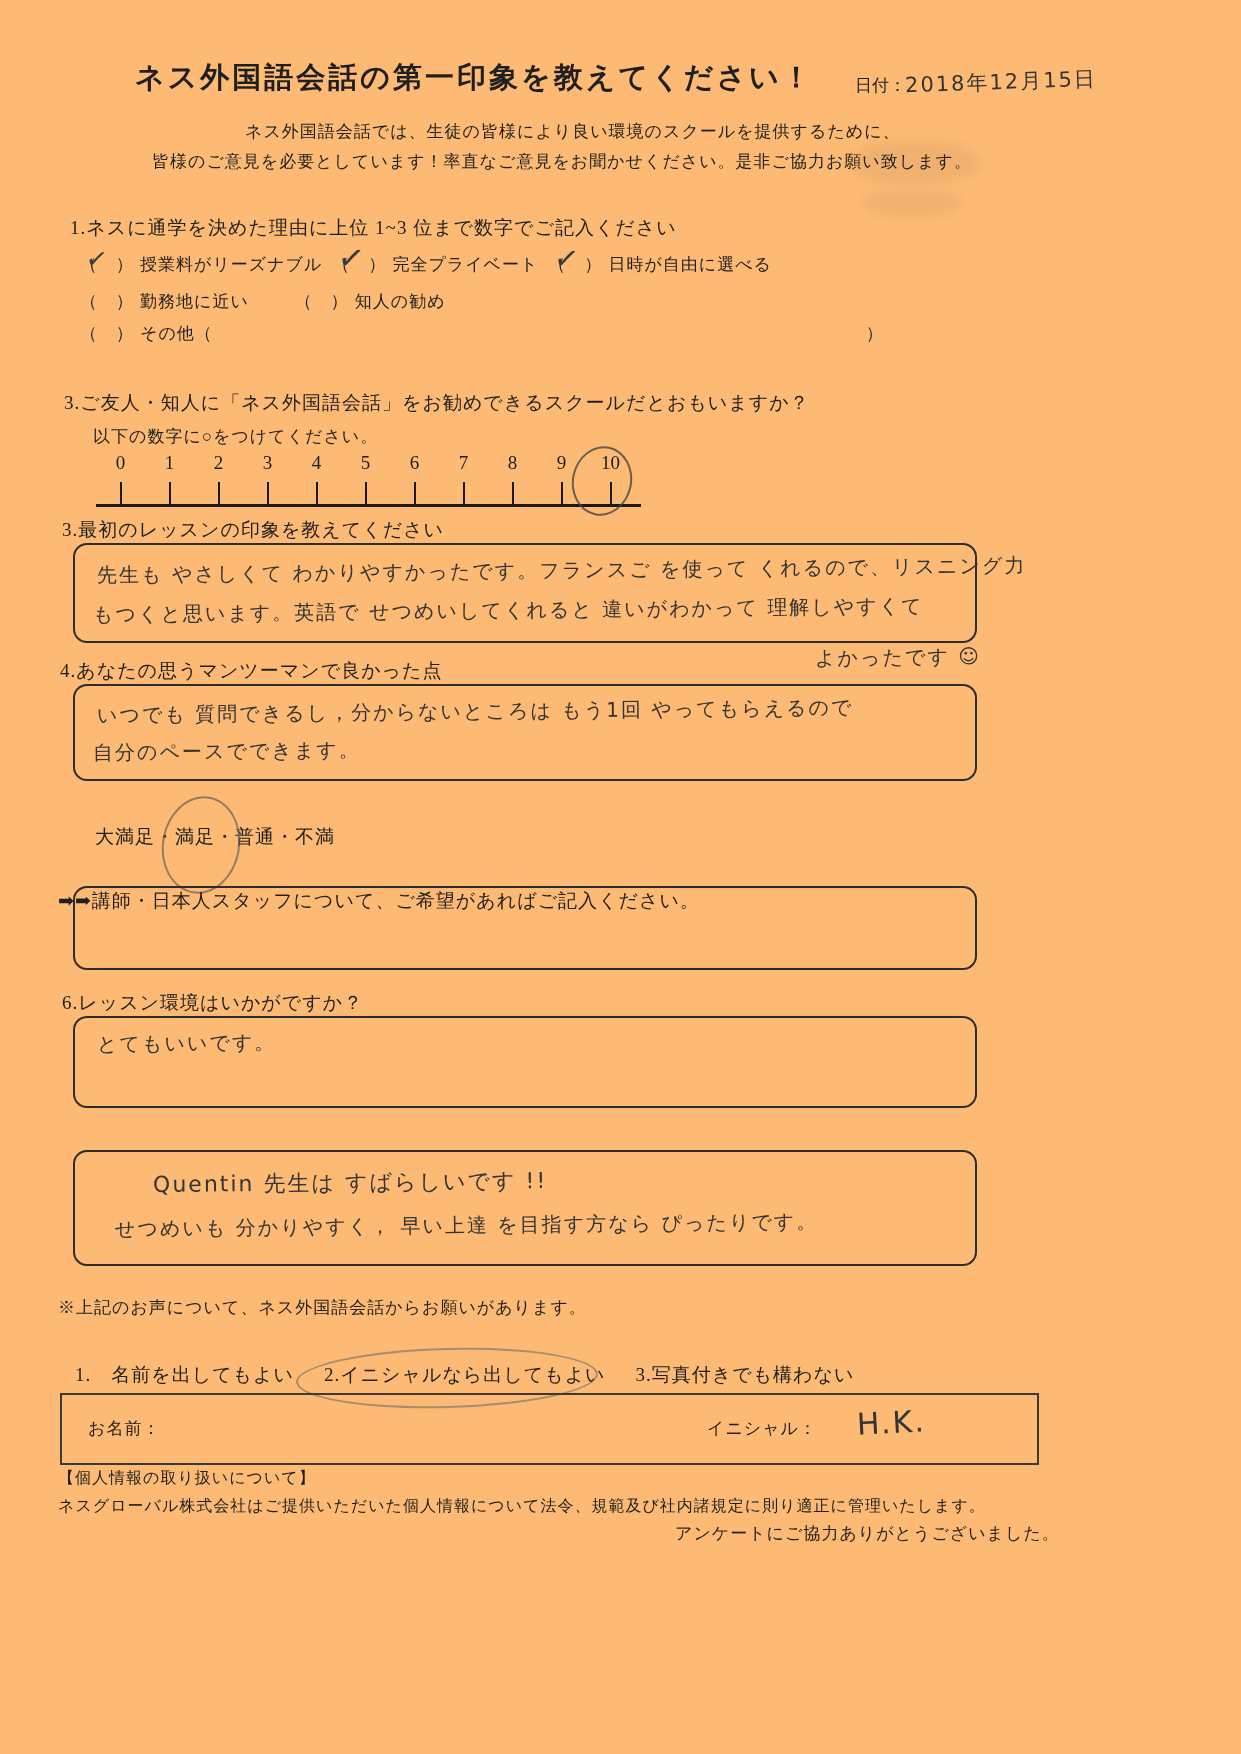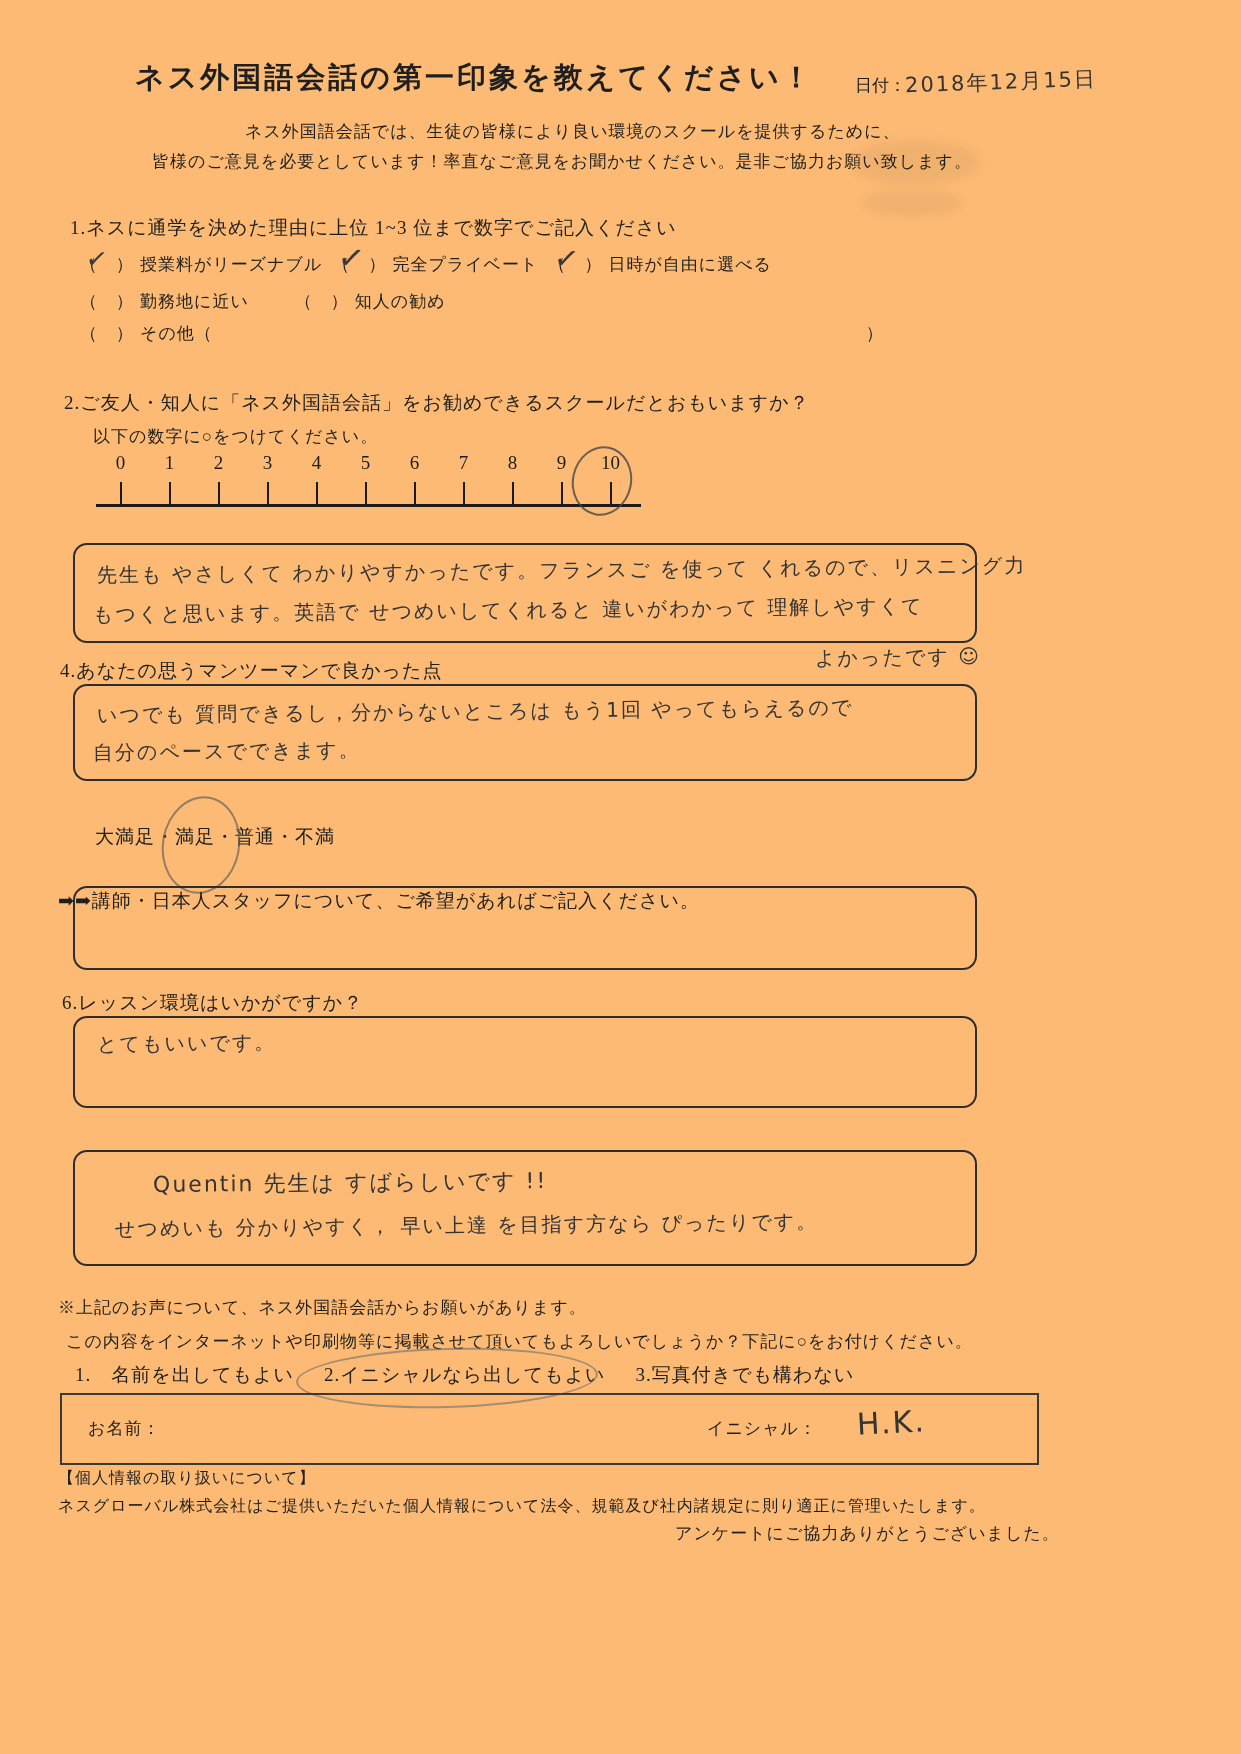--- a/index.html
+++ b/index.html
@@ -87,21 +87,21 @@
   </div>
   <div class="abs opt print" style="left:80px;top:290px;display:flex;gap:46px;">
     <span><span class="paren-pair"><span>（　）</span></span><span>勤務地に近い</span></span>
     <span><span class="paren-pair"><span>（　）</span></span><span>知人の勧め</span></span>
   </div>
   <div class="abs opt print" style="left:80px;top:322px;">
     <span class="paren-pair"><span>（　）</span></span><span>その他（</span>
   </div>
   <div class="abs opt print" style="left:866px;top:322px;">）</div>
 
-  <div class="abs qlabel print" style="left:64px;top:390px;">2.ご友人・知人に「ネス外国語会話」をお勧めできるスクールだとおもいますか？</div>
+  <div class="abs qlabel print" style="left:64px;top:390px;">3.ご友人・知人に「ネス外国語会話」をお勧めできるスクールだとおもいますか？</div>
   <div class="abs opt print" style="left:93px;top:425px;">以下の数字に○をつけてください。</div>
 
   <div class="scale-wrap">
     <div class="scale-row">
       <span class="scale-cell">0</span>
       <span class="scale-cell">1</span>
       <span class="scale-cell">2</span>
       <span class="scale-cell">3</span>
       <span class="scale-cell">4</span>
       <span class="scale-cell">5</span>
@@ -142,20 +142,21 @@
       <span class="tick-cell">
           <span class="tick"></span>
         </span>
       <span class="tick-cell">
           <span class="tick"></span>
         </span>
     </div>
     <div class="ellipse" style="left:476px;top:-6px;width:56px;height:66px;transform:rotate(12deg);"></div>
   </div>
 
+  <div class="abs qlabel print" style="left:62px;top:517px;">3.最初のレッスンの印象を教えてください</div>
   <div class="box" style="left:73px;top:543px;width:900px;height:96px;">
     <div class="hw-line hand" style="left:22px;top:12px;">先生も やさしくて わかりやすかったです。フランスご を使って くれるので、リスニング力</div>
     <div class="hw-line hand" style="left:18px;top:52px;">もつくと思います。英語で せつめいしてくれると 違いがわかって 理解しやすくて</div>
   </div>
   <div class="abs hand" style="left:815px;top:644px;font-size:20px;">よかったです ☺</div>
 
   <div class="abs qlabel print" style="left:60px;top:658px;">4.あなたの思うマンツーマンで良かった点</div>
   <div class="box" style="left:73px;top:684px;width:900px;height:93px;">
     <div class="hw-line hand" style="left:22px;top:12px;">いつでも 質問できるし，分からないところは もう1回 やってもらえるので</div>
     <div class="hw-line hand" style="left:18px;top:52px;">自分のペースでできます。</div>
@@ -174,21 +175,20 @@
   <div class="box" style="left:73px;top:1016px;width:900px;height:88px;">
     <div class="hw-line hand" style="left:22px;top:12px;">とてもいいです。</div>
   </div>
 
   <div class="box" style="left:73px;top:1150px;width:900px;height:112px;">
     <div class="hw-line hand" style="left:78px;top:16px;font-size:22px;">Quentin 先生は すばらしいです !!</div>
     <div class="hw-line hand" style="left:40px;top:60px;">せつめいも 分かりやすく， 早い上達 を目指す方なら ぴったりです。</div>
   </div>
 
   <div class="abs opt print" style="left:58px;top:1296px;">※上記のお声について、ネス外国語会話からお願いがあります。</div>
-  <div class="abs opt print" style="left:66px;top:1330px;">この内容をインターネットや印刷物等に掲載させて頂いてもよろしいでしょうか？下記に○をお付けください。</div>
   <div class="abs qlabel print" style="left:75px;top:1362px;display:flex;gap:30px;">
     <span>1.　名前を出してもよい</span>
     <span>2.イニシャルなら出してもよい</span>
     <span>3.写真付きでも構わない</span>
   </div>
   <div class="ellipse" style="left:296px;top:1348px;width:298px;height:56px;transform:rotate(-1.5deg);border-color:rgba(110,110,110,.6);"></div>
 
   <div class="namebox" style="left:60px;top:1393px;width:975px;height:68px;">
     <div class="abs opt print" style="left:26px;top:22px;">お名前：</div>
     <div class="abs opt print" style="left:645px;top:22px;">イニシャル：</div>

